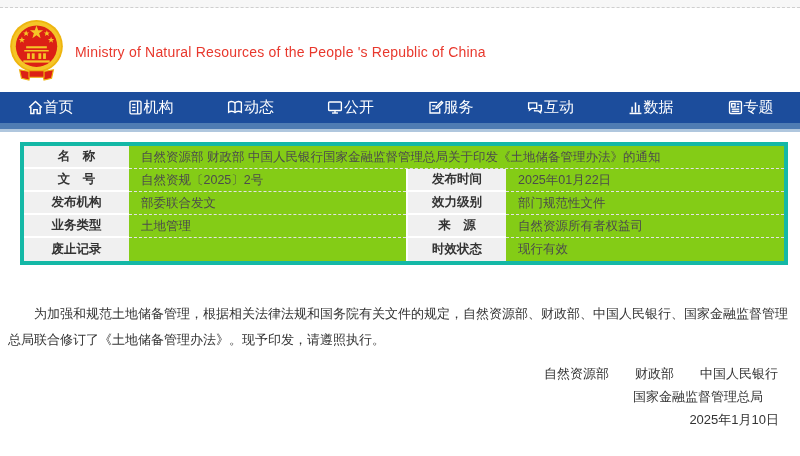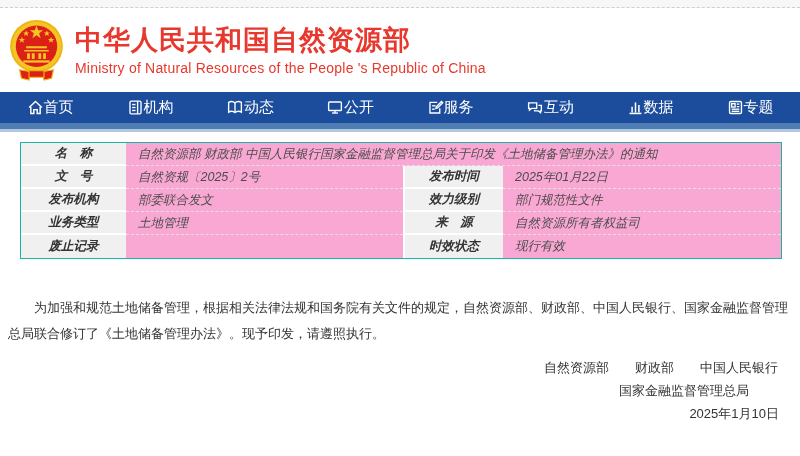--- a/index.html
+++ b/index.html
@@ -20,37 +20,37 @@
   
   .nav { height:31px; background:#1c4d9c; display:flex; align-items:stretch; }
   .nav-item { flex:1; display:flex; align-items:center; justify-content:center; 
               color:#fff; font-size:15px; cursor:pointer; }
   .nav-item svg { display:block; }
   .strip-mid { height:6px; background:#4f7cb3; }
   .strip-light { height:3px; background:#b0c7de; }
 
   
   .meta-table { width:760px; margin:10px 20px 0 20px; border-collapse:separate; border-spacing:0;
-                border:1px solid #14b8a6; table-layout:fixed;font-style:italic; }
+                border:4px solid #14b8a6; table-layout:fixed; }
   .meta-table td { height:23px; font-size:12.5px; vertical-align:middle; }
   td.cell-label { background:#f0f0f0; font-weight:bold; color:#333; text-align:center;
                   border-bottom:2px solid #fff; }
-  td.cell-value { background:#f9a8d4; color:#4c4c4c; padding-left:12px; border-bottom:1px dashed #e2e2e2;
+  td.cell-value { background:#84cc16; color:#4c4c4c; padding-left:12px; border-bottom:1px dashed #e2e2e2;
                   white-space:nowrap; overflow:hidden; }
   td.cell-label-right { border-left:2px solid #fff; }
   .meta-table tr:last-child td { border-bottom:none; }
 
   
   .doc-body { margin:14px 8px 0 8px; font-size:13px; line-height:26px; color:#333; }
   .doc-body p.indent { text-indent:2em;margin-top:36px; }
 
   
   .signature { margin-top:9px; font-size:13px; line-height:23px; color:#333; text-align:right; }
   .sig-line-1 { padding-right:22px; }
-  .sig-line-2 { padding-right:51px; }
+  .sig-line-2 { padding-right:37px; }
   .sig-line-3 { padding-right:21px; }
 </style>
 </head>
 <body>
 
 <div class="page">
 
   <div class="top-strip"></div>
 
   <div class="header">
@@ -70,21 +70,20 @@
         <rect x="25" y="37.5" width="3" height="6" fill="#f5c527"></rect>
         <rect x="32" y="37.5" width="3" height="6" fill="#f5c527"></rect>
         <rect x="37" y="37.5" width="3" height="6" fill="#f5c527"></rect>
         <rect x="16" y="45" width="28" height="2.4" fill="#f5c527"></rect>
         <path d="M12 55 L24 57 L22 66 L14 64 Z" fill="#dc2015" stroke="#eeb50f" stroke-width="1.2"></path>
         <path d="M48 55 L36 57 L38 66 L46 64 Z" fill="#dc2015" stroke="#eeb50f" stroke-width="1.2"></path>
         <path d="M22 56 h16 v7 h-16 z" fill="#dc2015" stroke="#eeb50f" stroke-width="1.2"></path>
       </svg>
     </span>
     <div class="titles">
-      <div class="site-title">中华人民共和国自然资源部</div>
       <div class="site-subtitle">Ministry of Natural Resources of the People 's Republic of China</div>
     </div>
   </div>
 
   <div class="nav">
     <div class="nav-item">
       <span>
         <svg width="17" height="17" viewBox="0 0 20 20" fill="none" stroke="#fff" stroke-width="1.7">
           <path d="M2.5 10 L10 3 L17.5 10"></path>
             <path d="M4.5 9 V17 H8 V12.5 H12 V17 H15.5 V9"></path>

